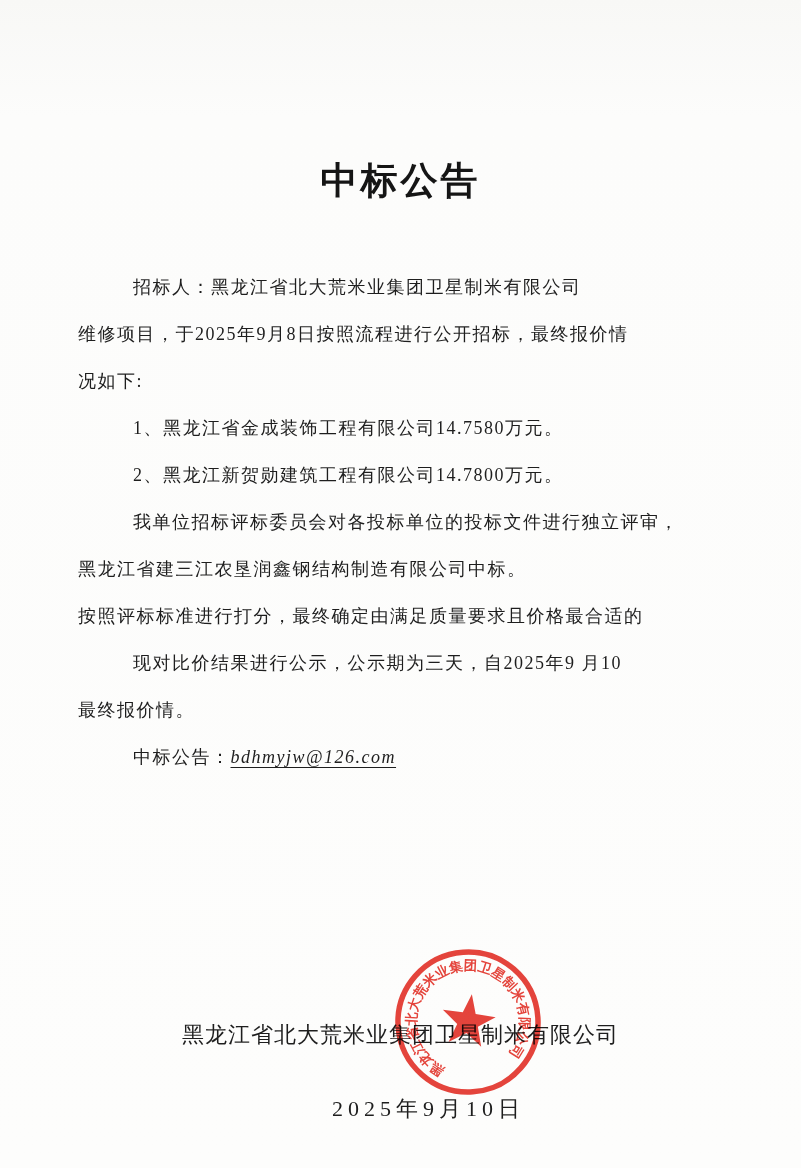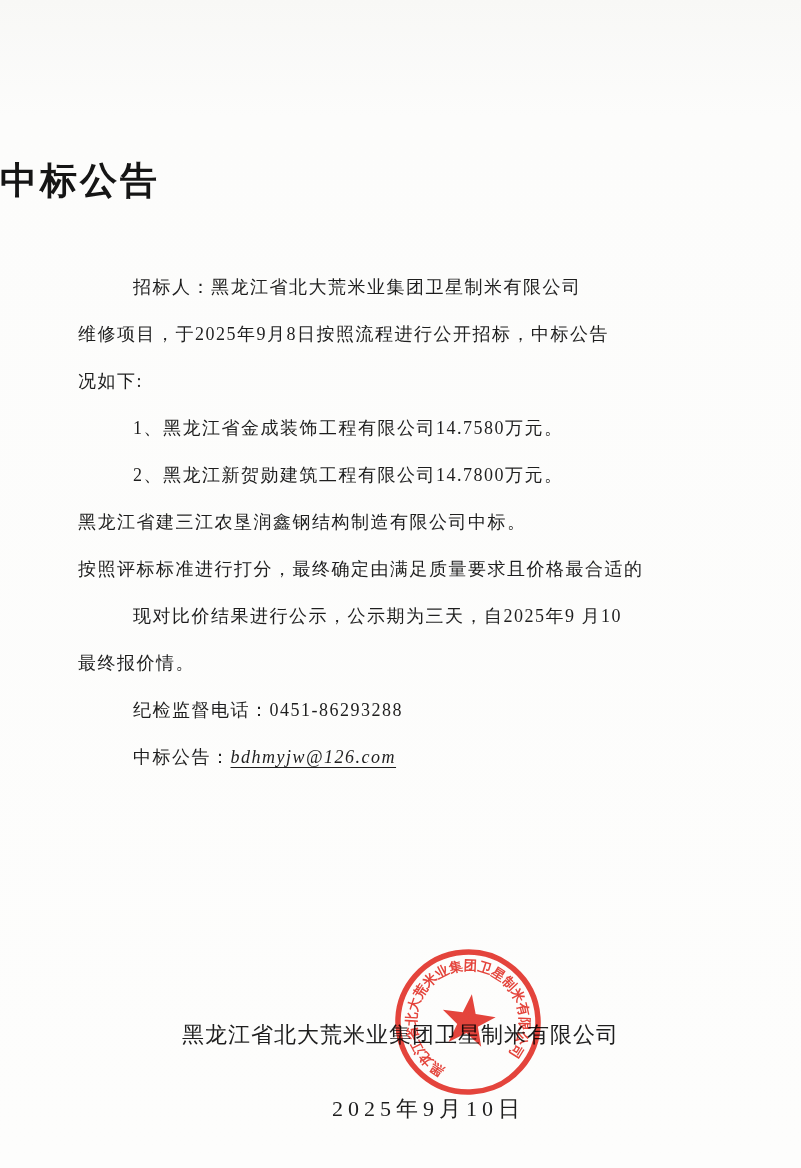--- a/index.html
+++ b/index.html
@@ -10,20 +10,21 @@
     overflow:hidden;
   }
   .page{
     position:relative;
     width:801px;height:1168px;
     background:linear-gradient(180deg,#f8f8f6 0%,#fcfcfb 10%,#fdfdfc 100%);
     color:#1e1e1e;
   }
   .title{
     position:absolute;top:156px;left:0;width:801px;
+    text-align:center;
     font-size:37px;font-weight:bold;letter-spacing:3px;
     color:#151515;
   }
   .body-block{
     position:absolute;top:264px;left:78px;width:660px;
   }
   .ln{
     height:47px;line-height:47px;
     font-size:18px;letter-spacing:1.5px;
     white-space:nowrap;
@@ -58,32 +59,30 @@
 </style>
 </head>
 <body>
 
 <div class="page">
 
   <div class="title">中标公告</div>
 
   <div class="body-block">
     <div class="ln ind">招标人：黑龙江省北大荒米业集团卫星制米有限公司</div>
-    <div class="ln">维修项目，于2025年9月8日按照流程进行公开招标，中标公告</div>
+    <div class="ln">维修项目，于2025年9月8日按照流程进行公开招标，最终报价情</div>
     <div class="ln">况如下:</div>
     <div class="ln ind">1、黑龙江省金成装饰工程有限公司14.7580万元。</div>
     <div class="ln ind">2、黑龙江新贺勋建筑工程有限公司14.7800万元。</div>
+    <div class="ln ind">我单位招标评标委员会对各投标单位的投标文件进行独立评审，</div>
     <div class="ln">黑龙江省建三江农垦润鑫钢结构制造有限公司中标。</div>
     <div class="ln">按照评标标准进行打分，最终确定由满足质量要求且价格最合适的</div>
     <div class="ln ind">现对比价结果进行公示，公示期为三天，自2025年9 月10</div>
     <div class="ln">最终报价情。</div>
 
-    <div class="ln ind">
-      <span>纪检监督电话：</span><span>0451-86293288</span>
-    </div>
     <div class="ln ind">
       <span>中标公告：</span><span class="email">bdhmyjw@126.com</span>
     </div>
   </div>
 
   <div class="sig-company">黑龙江省北大荒米业集团卫星制米有限公司</div>
   <div class="sig-date">2025年9月10日</div>
 
   <div class="seal">
     <svg width="170" height="170" viewBox="0 0 170 170" xmlns="http://www.w3.org/2000/svg">

